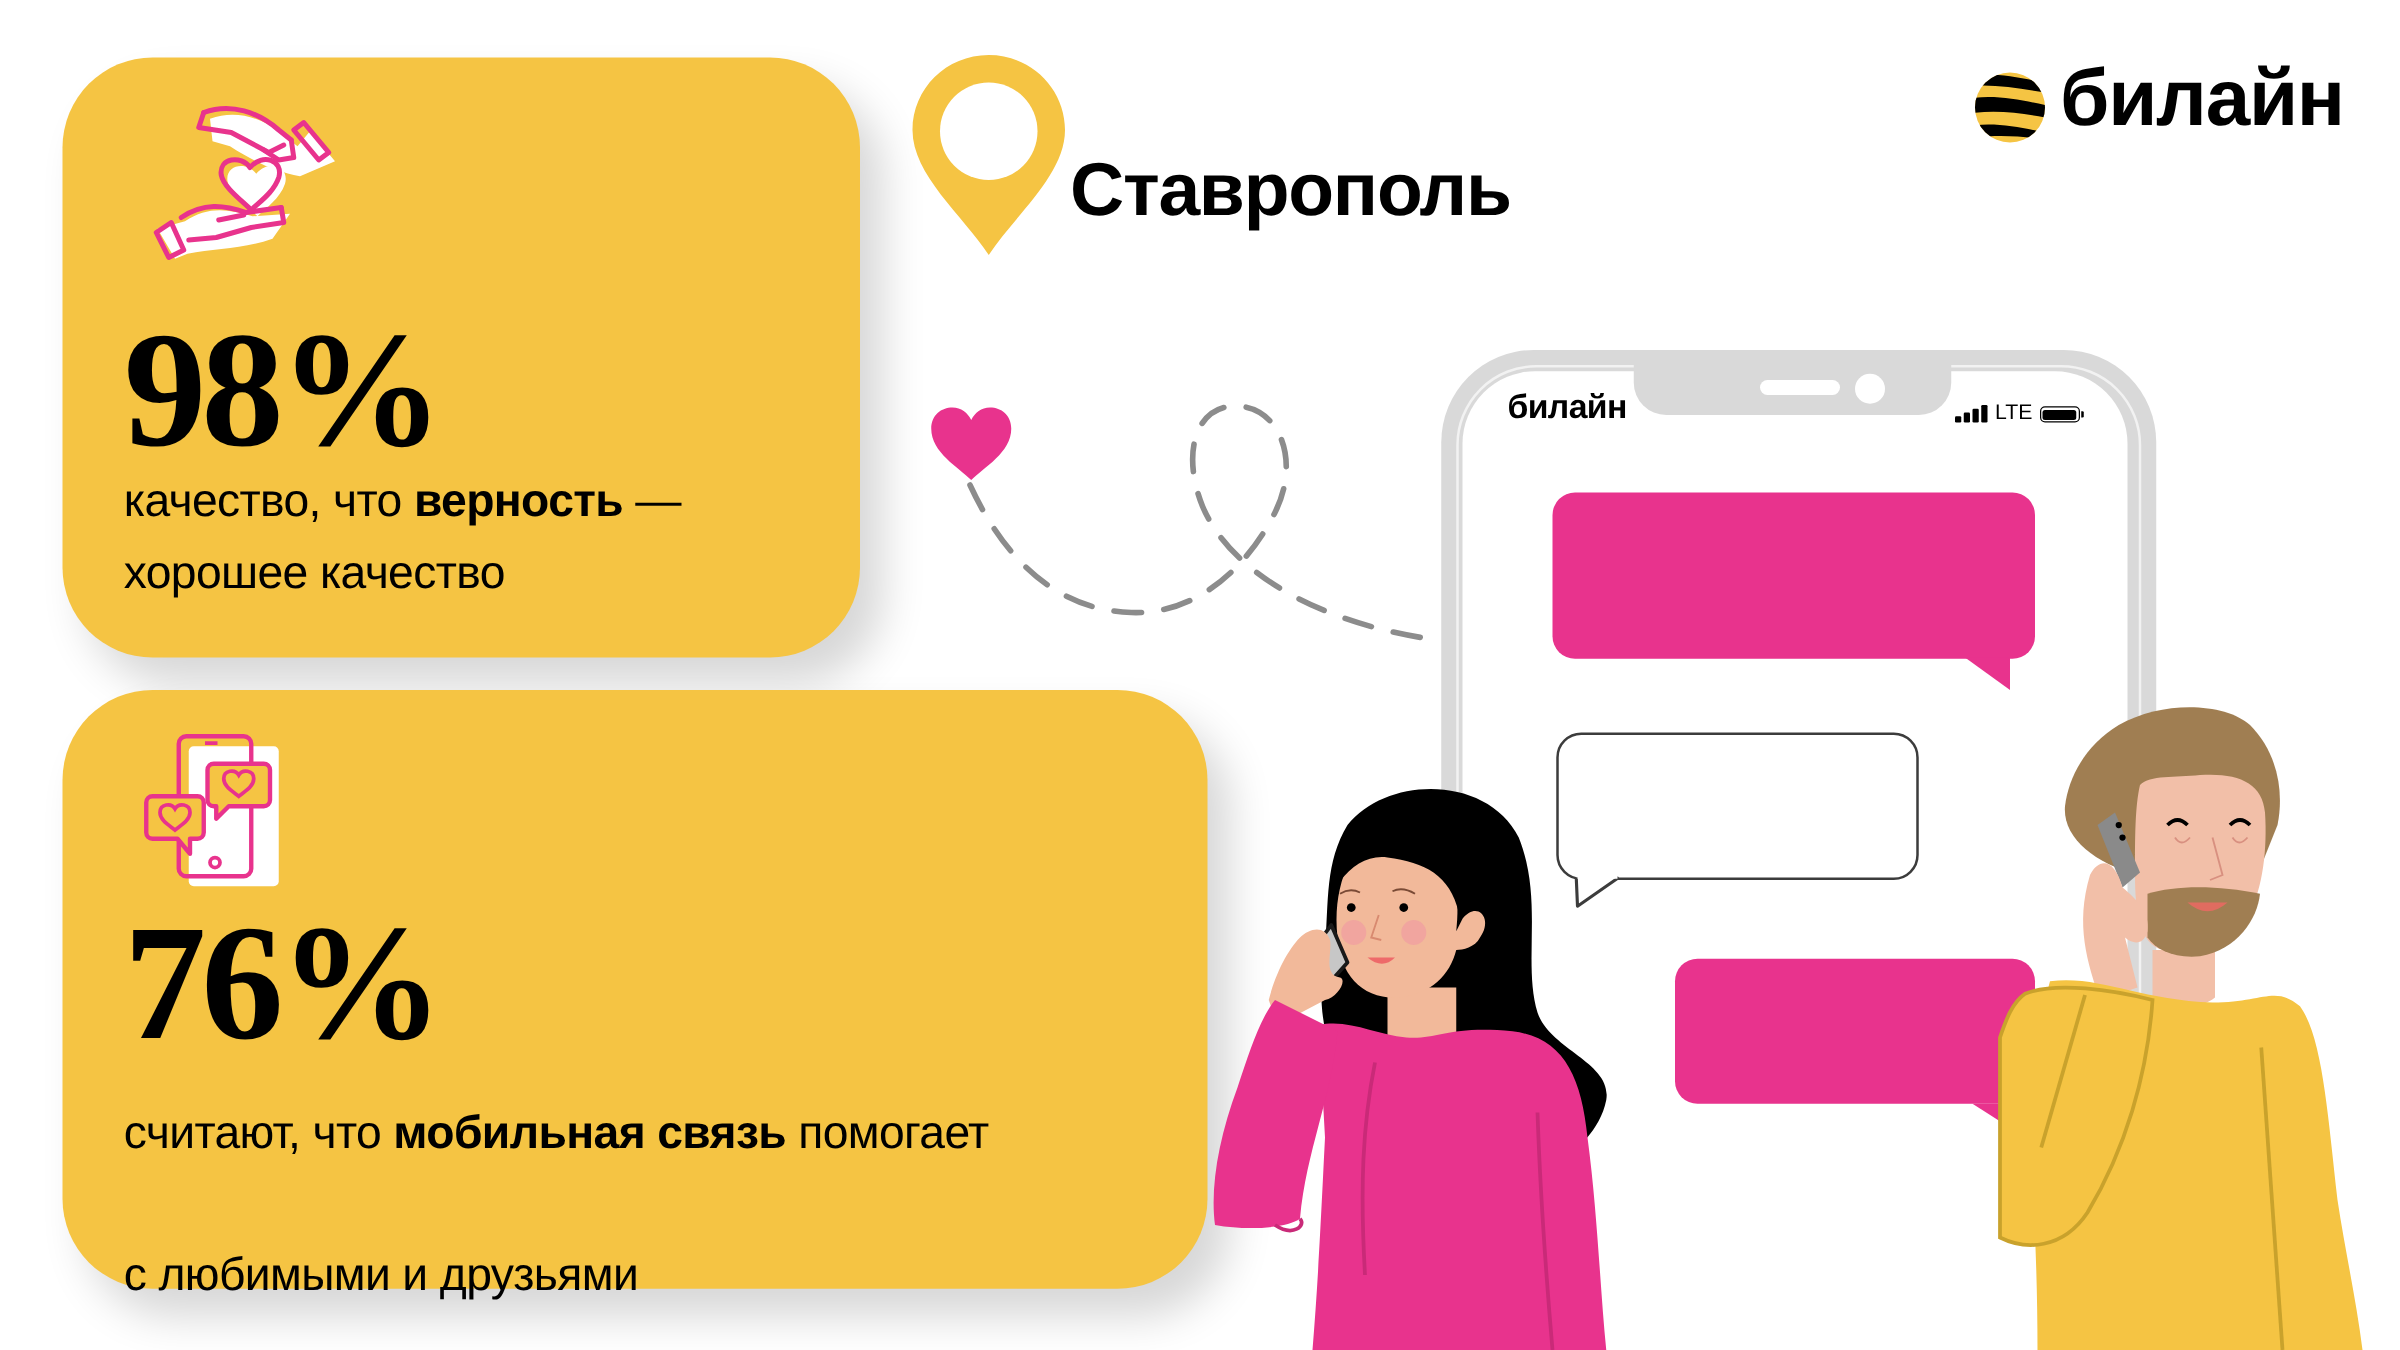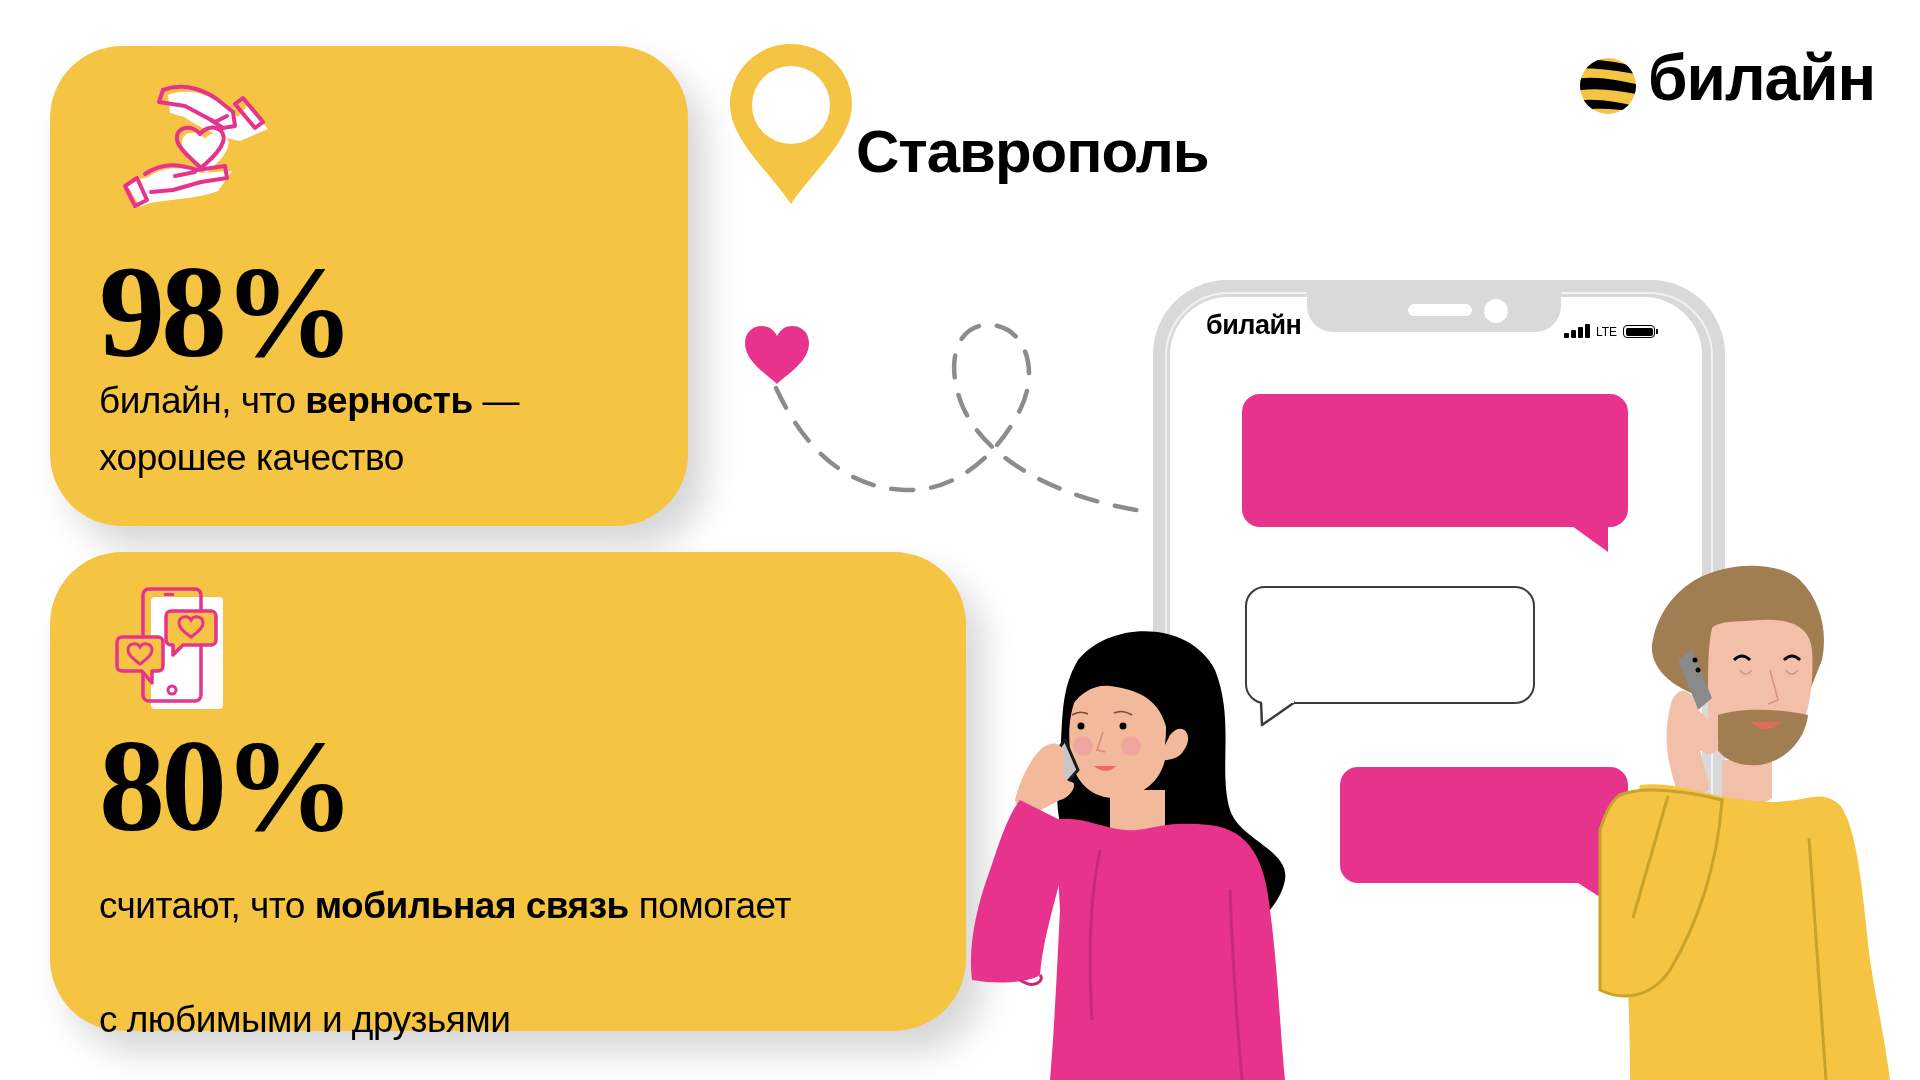--- a/index.html
+++ b/index.html
@@ -54,21 +54,21 @@
     position:absolute; left:1484px; top:299px; width:24px; height:24px;
     background:#fff; border-radius:50%;
   }
   .carrier {
     position:absolute; left:1206px; top:312px; font-size:27px; font-weight:700;
     letter-spacing:-0.5px; line-height:1;
   }
   .status { position:absolute; left:1564px; top:320px; height:18px; display:flex; align-items:flex-end; gap:6px; }
   .bars { display:flex; align-items:flex-end; gap:2px; height:14px; }
   .bars span { display:block; width:5px; background:#000; border-radius:1px; }
-  .lte { font-size:12px; line-height:1; font-family:"Liberation Sans", sans-serif; }
+  .lte { font-size:17px; line-height:1; font-family:"Liberation Sans", sans-serif; }
   .battery { width:32px; height:13px; border:1.5px solid #000; border-radius:4px; position:relative; box-sizing:border-box; padding:1.5px; }
   .battery::after { content:""; position:absolute; right:-4px; top:3px; width:2px; height:5px; background:#000; border-radius:0 1px 1px 0; }
   .battery i { display:block; width:100%; height:100%; background:#000; border-radius:2px; }
   .bubble-pink {
     position:absolute; background:#e8338d; border-radius:18px;
   }
   .bubble-outline {
     position:absolute; background:#fff; border:2.5px solid #3c3c3c; border-radius:20px; box-sizing:border-box;
   }
   svg { position:absolute; overflow:visible; }
@@ -94,38 +94,38 @@
     <path d="M110 84 L112 96 L86 100 L58 108 L36 110"></path>
     <path d="M22 96 L10 104 L20 124 L32 118 Z"></path>
     <path d="M60 94 L80 90"></path>
     <path d="M85 52 C95 40 112 46 108 60 C104 72 92 80 86 86 C78 78 64 68 62 58 C60 44 78 42 85 52 Z"></path>
   </g>
 </svg>
 
 <div class="big" style="left:99px; top:246px; font-size:132px;">98%</div>
 
 <div class="body-text" style="left:99px; top:372px;">
-  <span>билайн, что </span><b>верность</b><span> —</span><br>
+  <span>качество, что </span><b>верность</b><span> —</span><br>
   <span>хорошее качество</span>
 </div>
 
 <div class="card" style="left:50px; top:552px; width:916px; height:479px;"></div>
 
 <svg style="left:113px;top:585px;" width="110" height="128" viewBox="0 0 110 128">
   <rect x="38" y="12" width="72" height="112" rx="4" fill="#ffffff"></rect>
   <rect x="30" y="4" width="58" height="112" rx="6" fill="none" stroke="#e8338d" stroke-width="3.5"></rect>
   <rect x="51" y="8" width="10" height="3" fill="#e8338d"></rect>
   <circle cx="59" cy="105" r="4" fill="none" stroke="#e8338d" stroke-width="3"></circle>
   <path d="M58 26 h40 a5 5 0 0 1 5 5 v24 a5 5 0 0 1 -5 5 h-28 l-10 10 v-10 h-2 a5 5 0 0 1 -5 -5 v-24 a5 5 0 0 1 5 -5 z" fill="#f5c443" stroke="#e8338d" stroke-width="3.5" stroke-linejoin="round"></path>
   <path d="M78 35 c3 -5 12 -4 12 3 c0 6 -7 10 -12 14 c-5 -4 -12 -8 -12 -14 c0 -7 9 -8 12 -3 z" fill="none" stroke="#e8338d" stroke-width="3"></path>
   <path d="M9 52 h36 a5 5 0 0 1 5 5 v24 a5 5 0 0 1 -5 5 h-6 v12 l-10 -12 h-20 a5 5 0 0 1 -5 -5 v-24 a5 5 0 0 1 5 -5 z" fill="#f5c443" stroke="#e8338d" stroke-width="3.5" stroke-linejoin="round"></path>
   <path d="M27 62 c3 -5 12 -4 12 3 c0 6 -7 10 -12 14 c-5 -4 -12 -8 -12 -14 c0 -7 9 -8 12 -3 z" fill="none" stroke="#e8338d" stroke-width="3"></path>
 </svg>
 
-<div class="big" style="left:99px; top:720px; font-size:132px;">80%</div>
+<div class="big" style="left:99px; top:720px; font-size:132px;">76%</div>
 
 <div class="body-text" style="left:99px; top:877px;">
   <span>считают, что </span><b>мобильная связь</b><span> помогает</span><br>
   <br>
   <span>с любимыми и друзьями</span>
 </div>
 
 <svg style="left:730px;top:44px;" width="122" height="162" viewBox="0 0 122 162">
   <path d="M61 0 C27 0 0 27 0 60 C0 96 40 128 61 160 C82 128 122 96 122 60 C122 27 95 0 61 0 Z" fill="#f5c443"></path>
   <circle cx="61" cy="61" r="39" fill="#ffffff"></circle>

